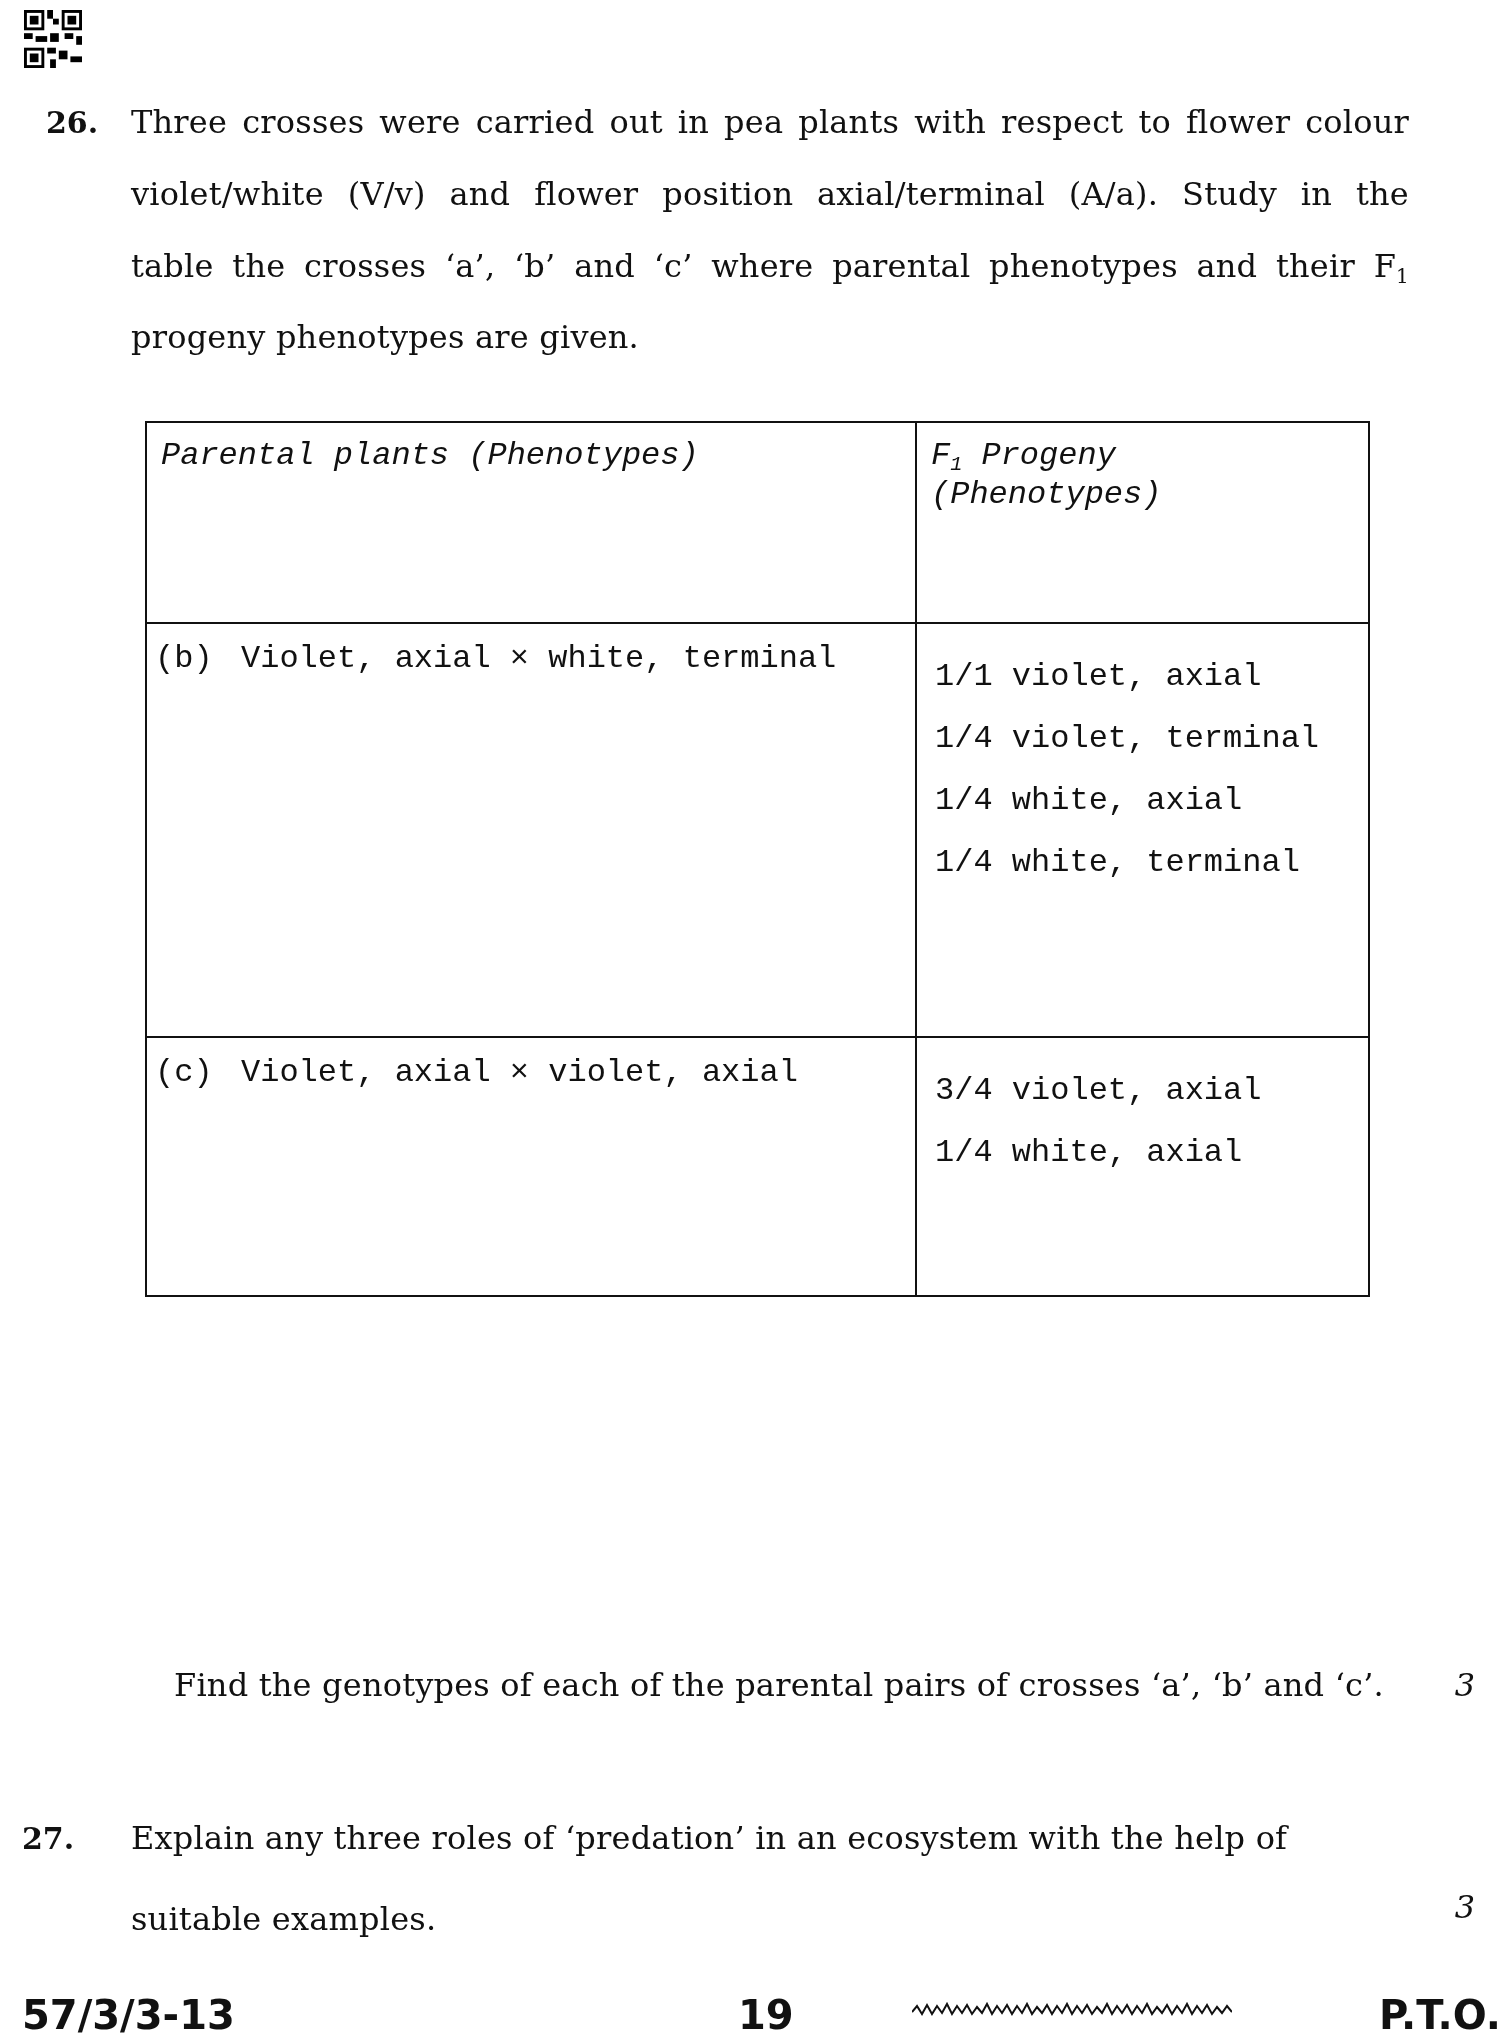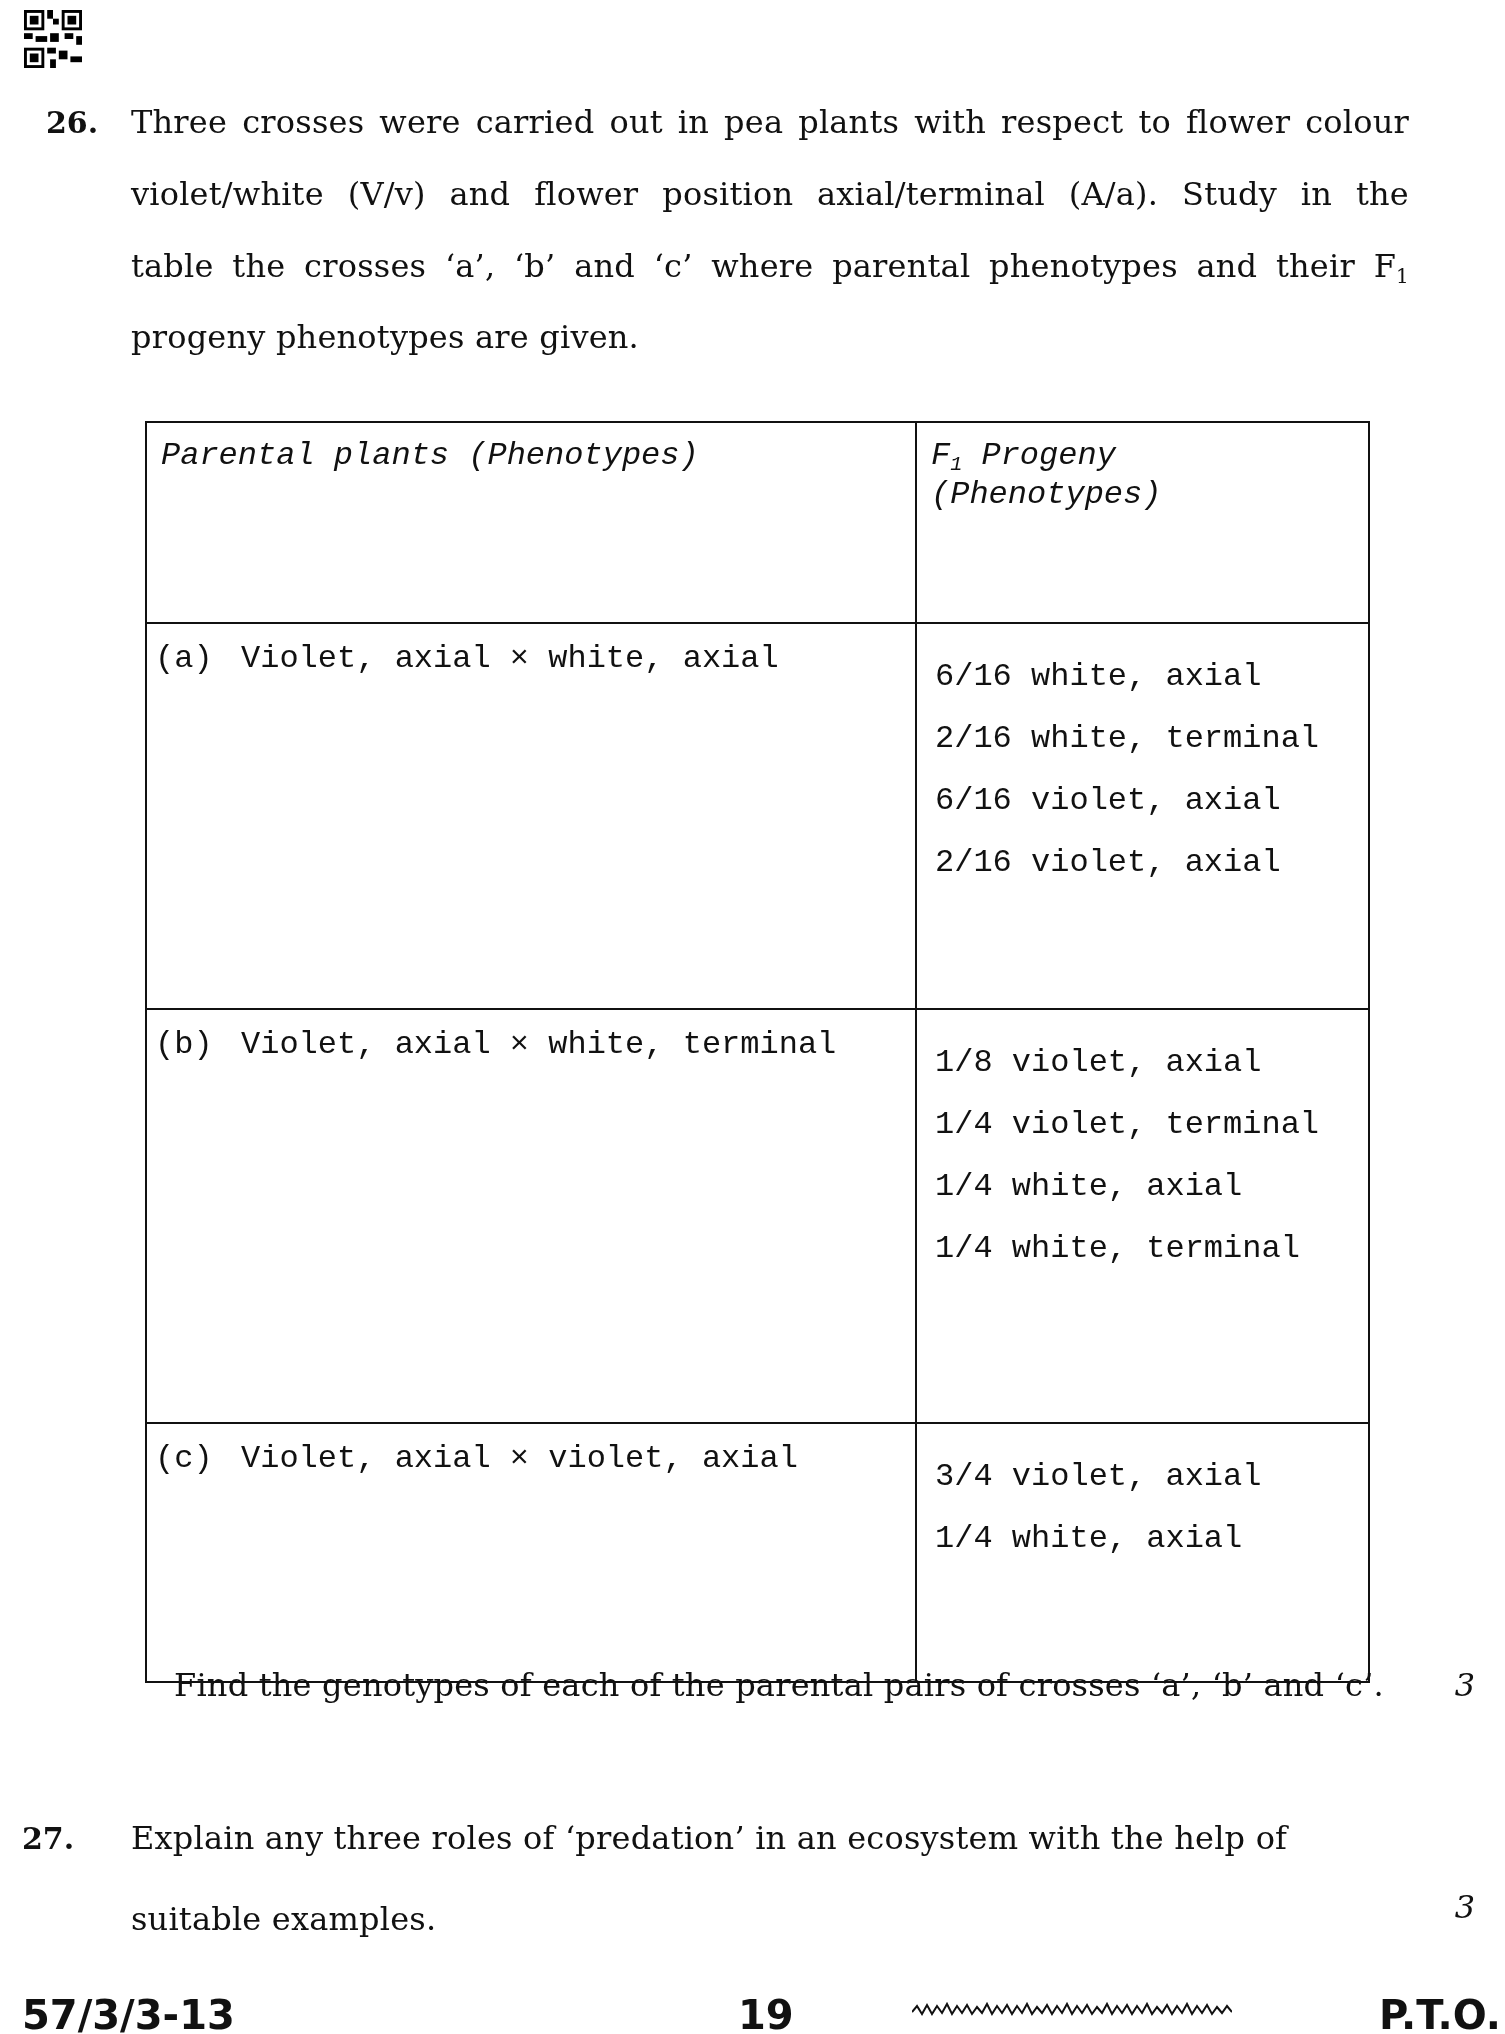--- a/index.html
+++ b/index.html
@@ -75,33 +75,24 @@
 <div class="qline justify" style="top:175px;">violet/white (V/v) and flower position axial/terminal (A/a). Study in the</div>
 <div class="qline justify" style="top:247px;"><span>table the crosses ‘a’, ‘b’ and ‘c’ where parental phenotypes and their F</span><sub>1</sub></div>
 <div class="qline" style="top:318px;">progeny phenotypes are given.</div>
 
 <table class="cross">
   <tbody>
       <tr>
     <th class="col-parent hdr-cell">Parental plants (Phenotypes)</th>
     <th class="hdr-cell"><span>F</span><sub>1</sub><span> Progeny (Phenotypes)</span></th>
   </tr>
-  <tr class="row-a">
-    <td class="parent-cell"><span class="lbl">(a)</span><span>Violet, axial × white, axial</span></td>
-    <td class="prog-cell">
-      <div>6/16 white, axial</div>
-      <div>2/16 white, terminal</div>
-      <div>6/16 violet, axial</div>
-      <div>2/16 violet, axial</div>
-    </td>
-  </tr>
   <tr class="row-b">
     <td class="parent-cell"><span class="lbl">(b)</span><span>Violet, axial × white, terminal</span></td>
     <td class="prog-cell">
-      <div>1/8 violet, axial</div>
+      <div>1/1 violet, axial</div>
       <div>1/4 violet, terminal</div>
       <div>1/4 white, axial</div>
       <div>1/4 white, terminal</div>
     </td>
   </tr>
   <tr class="row-c">
     <td class="parent-cell"><span class="lbl">(c)</span><span>Violet, axial × violet, axial</span></td>
     <td class="prog-cell">
       <div>3/4 violet, axial</div>
       <div>1/4 white, axial</div>

